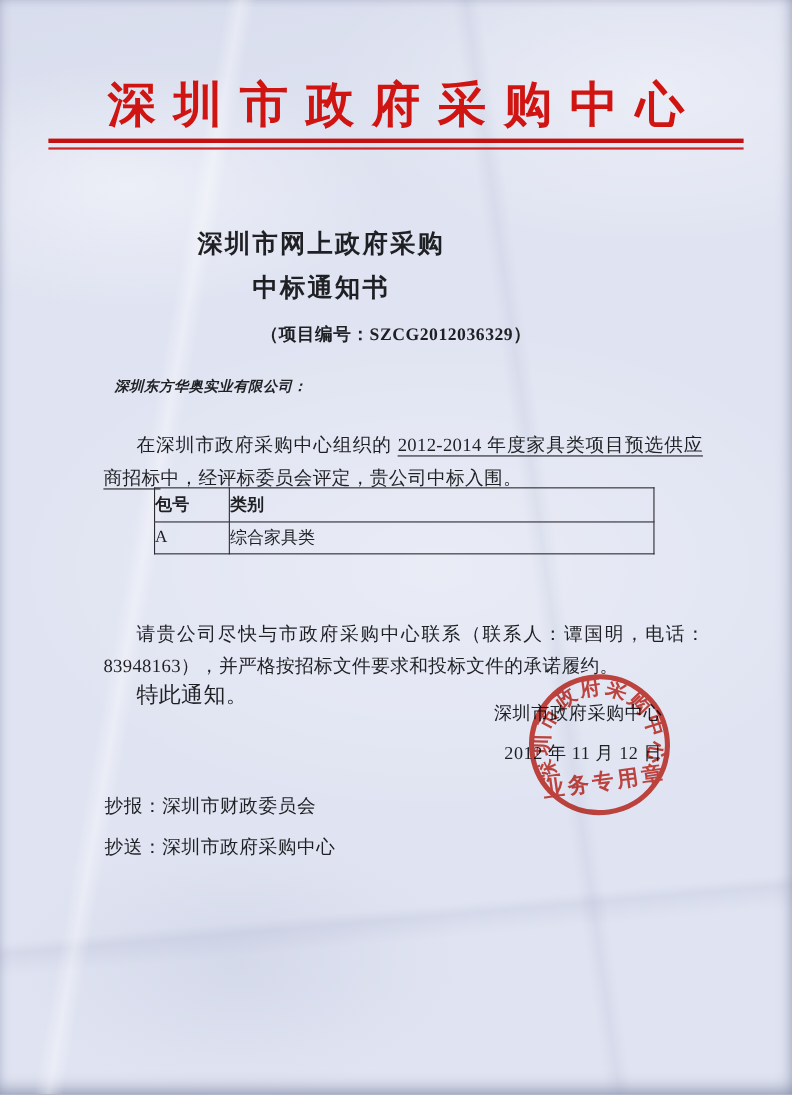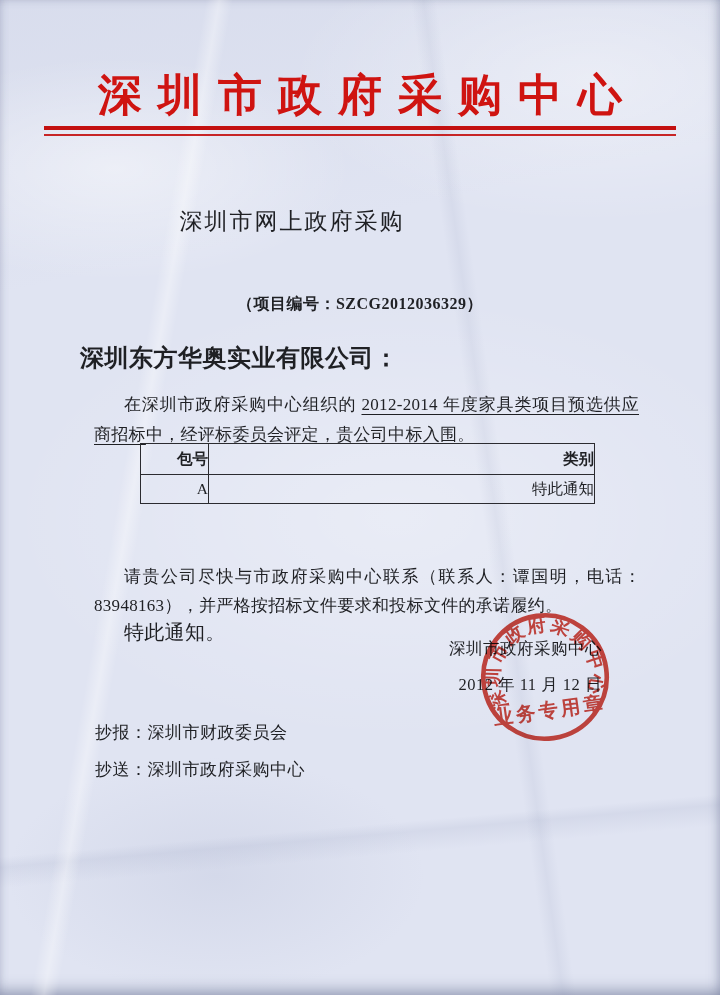--- a/index.html
+++ b/index.html
@@ -42,34 +42,34 @@
   }
   .abs{position:absolute;}
   .letterhead{
     top:66px;left:0;width:720px;text-align:center;
     font-size:44px;font-weight:bold;color:var(--header_red);
     letter-spacing:16px;text-indent:16px;white-space:nowrap;
   }
   .rule{left:44px;width:632px;background:var(--rule_red);}
   .rule-thick{top:126px;height:4px;}
   .rule-thin{top:134px;height:2px;opacity:.9;}
-  .doc-title{left:0;width:584px;text-align:center;font-size:23px;font-weight:normal;letter-spacing:2px;}
+  .doc-title{left:0;width:584px;text-align:center;font-size:23px;font-weight:bold;letter-spacing:2px;}
   .doc-title.l1{top:206px;}
   .doc-title.l2{top:246px;}
   .project-no{top:294px;left:0;width:720px;text-align:center;font-size:16px;font-weight:bold;letter-spacing:.5px;}
   .project-no .num{text-underline-offset:3px;}
-  .addressee{top:342px;left:80px;font-size:24px;font-weight:bold;letter-spacing:.5px;}
+  .addressee{top:342px;left:104px;font-size:13px;font-weight:bold;letter-spacing:.5px;font-style:italic;}
   .para{margin:6px;font-size:17px;line-height:30px;text-align:justify;letter-spacing:.3px;}
   .para1{top:384px;left:88px;width:545px;text-indent:30px;}
   .para1 .uline{text-decoration:underline;text-underline-offset:4px;}
   .para2{top:556px;left:88px;width:547px;text-indent:30px;line-height:29px;}
   .closing{top:611px;left:118px;font-size:20px;}
   .award-table{top:443px;left:140px;width:455px;border-collapse:collapse;font-size:15.5px;}
   .award-table th,.award-table td{
-    border:1.5px solid var(--table_border);text-align:right;padding:0;
+    border:1.5px solid var(--table_border);text-align:left;padding:0;
     font-weight:normal;color:var(--ink);
   }
   .award-table th{height:30px;font-weight:bold;}
   .award-table td{height:28px;}
   .award-table .col-pkg{width:67px;}
   .sig-line{right:118px;font-size:16.5px;letter-spacing:.5px;white-space:nowrap;}
   .sig-org{top:638px;}
   .sig-date{top:674px;}
   .cc-line{left:95px;font-size:17px;letter-spacing:.5px;}
   .cc1{top:721px;}
@@ -89,40 +89,41 @@
 <body>
 
 <div class="page">
 
   <div class="abs letterhead">深圳市政府采购中心</div>
 
   <div class="abs rule rule-thick"></div>
   <div class="abs rule rule-thin"></div>
 
   <div class="abs doc-title l1">深圳市网上政府采购</div>
+  <div class="abs doc-title l2">中标通知书</div>
 
   <div class="abs project-no">
     <span>（项目编号：</span><span class="num">SZCG2012036329</span><span>）</span>
   </div>
 
   <div class="abs addressee">深圳东方华奥实业有限公司：</div>
 
   <p class="abs para para1">
     <span>在深圳市政府采购中心组织的 </span><span class="uline">2012-2014 年度家具类项目预选供应商招标</span><span>中，经评标委员会评定，贵公司中标入围。</span>
   </p>
 
   <table class="abs award-table">
     <tbody>
         <tr>
       <th class="col-pkg">包号</th>
       <th>类别</th>
     </tr>
     <tr>
       <td>A</td>
-      <td>特此通知</td>
+      <td>综合家具类</td>
     </tr>
   </tbody>
     </table>
 
   <p class="abs para para2">请贵公司尽快与市政府采购中心联系（联系人：谭国明，电话：83948163），并严格按招标文件要求和投标文件的承诺履约。</p>
 
   <p class="abs para closing">特此通知。</p>
 
   <div class="abs sig-line sig-org">深圳市政府采购中心</div>
   <div class="abs sig-line sig-date">2012 年 11 月 12 日</div>

